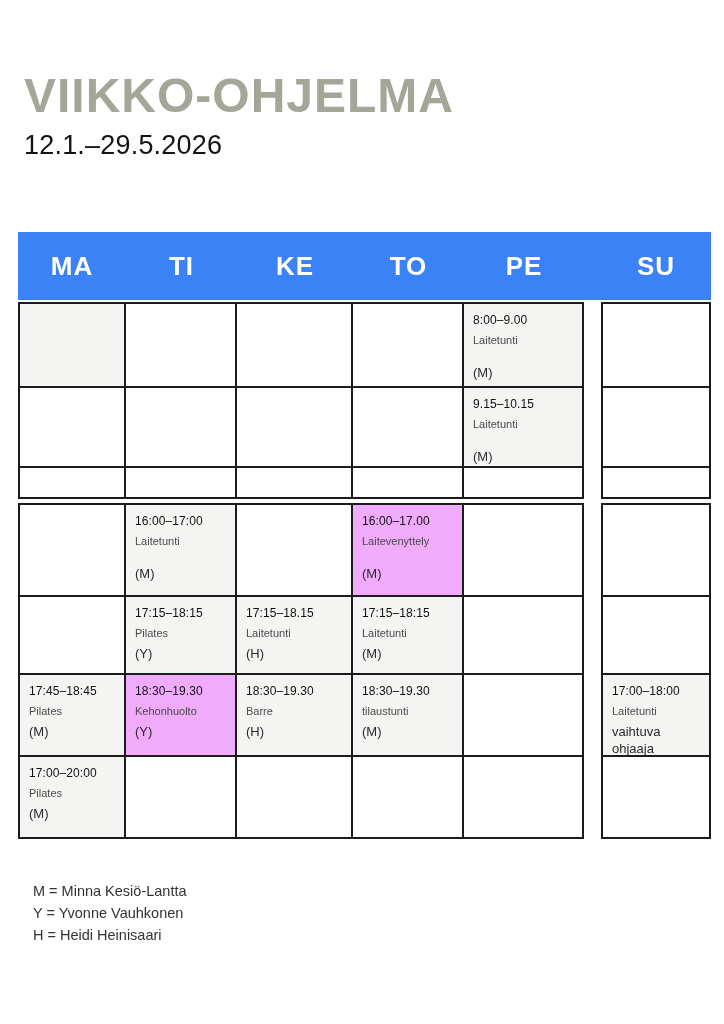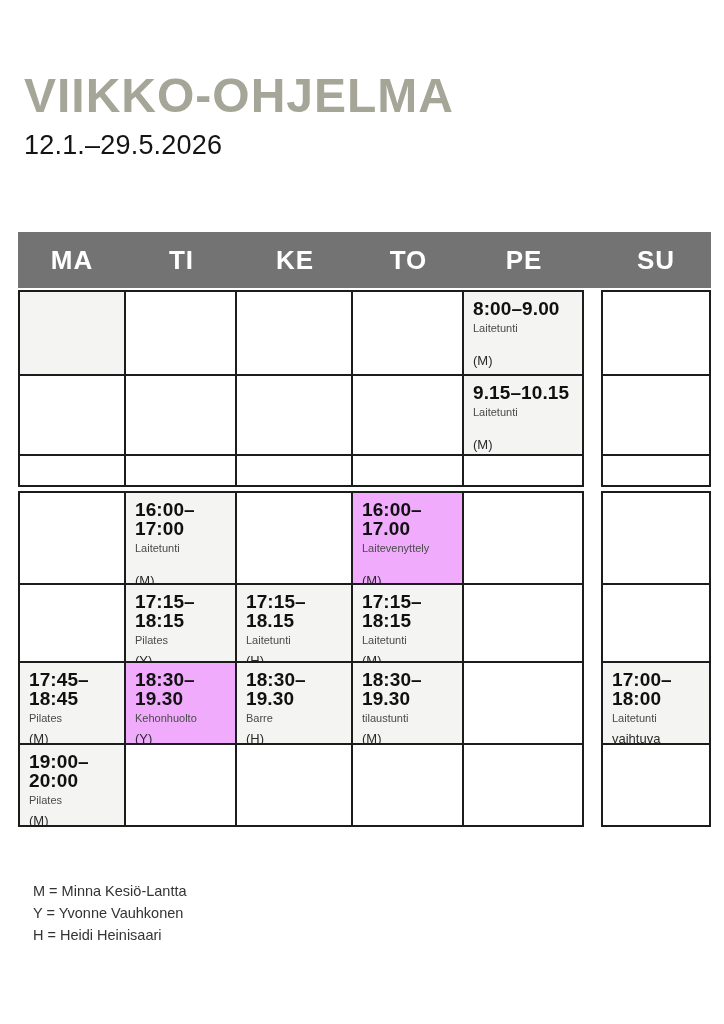--- a/index.html
+++ b/index.html
@@ -19,21 +19,21 @@
   .subtitle{
     position:absolute;left:24px;top:130px;margin:0;
     font-size:27px;font-weight:400;color:#141414;letter-spacing:0.2px;
   }
 
   
   .schedule{position:absolute;left:18px;top:232px;width:693px;}
   .day-header{
     display:grid;
     grid-template-columns:108px 111px 116px 111px 120px 17px 110px;
-    background:#737373;height:56px;align-items:center;
+    background:#3b82f6;height:68px;align-items:center;
   }
   .day-header .day{
     color:#ffffff;font-weight:800;font-size:26px;text-align:center;
     letter-spacing:1px;
   }
   .body-row{display:flex;margin-top:2px;}
   .main-col{width:566px;}
   .gap-col{width:17px;}
   .su-col{width:110px;}
 
@@ -41,21 +41,21 @@
     display:grid;gap:2px;background:#1c1c1c;border:2px solid #1c1c1c;
     box-sizing:border-box;
   }
   .sect.main{grid-template-columns:104fr 109fr 114fr 109fr 118fr;}
   .sect.su{grid-template-columns:1fr;}
   .sect + .sect{margin-top:4px;}
 
   .cell{background:#ffffff;padding:7px 9px;box-sizing:border-box;overflow:hidden;}
   .cell.light{background:#f4f4f2;}
   .cell.accent{background:#f0abfc;}
-  .cell .t{font-weight:700;font-size:19px;color:#101010;line-height:19px;letter-spacing:0.1px;}
+  .cell .t{font-weight:400;font-size:12px;color:#101010;line-height:19px;letter-spacing:0.1px;}
   .cell .a{font-size:11px;color:#4a4a4a;line-height:17px;margin-top:2px;}
   .cell .p{font-size:13px;color:#2a2a2a;line-height:17px;margin-top:3px;}
   .cell .p.sp{margin-top:15px;}
 
   
   .legend{position:absolute;left:33px;top:880px;}
   .legend div{font-size:14.5px;color:#333333;line-height:22px;}
 </style>
 </head>
 <body>
@@ -149,21 +149,21 @@
               <div class="a">Barre</div>
               <div class="p">(H)</div>
             </div>
             <div class="cell light">
               <div class="t">18:30–19.30</div>
               <div class="a">tilaustunti</div>
               <div class="p">(M)</div>
             </div>
             <div class="cell"></div>
             <div class="cell light">
-              <div class="t">19:00–20:00</div>
+              <div class="t">17:00–20:00</div>
               <div class="a">Pilates</div>
               <div class="p">(M)</div>
             </div>
             <div class="cell"></div>
             <div class="cell"></div>
             <div class="cell"></div>
             <div class="cell"></div>
           </div>
         </div>
       <div class="gap-col"></div>

